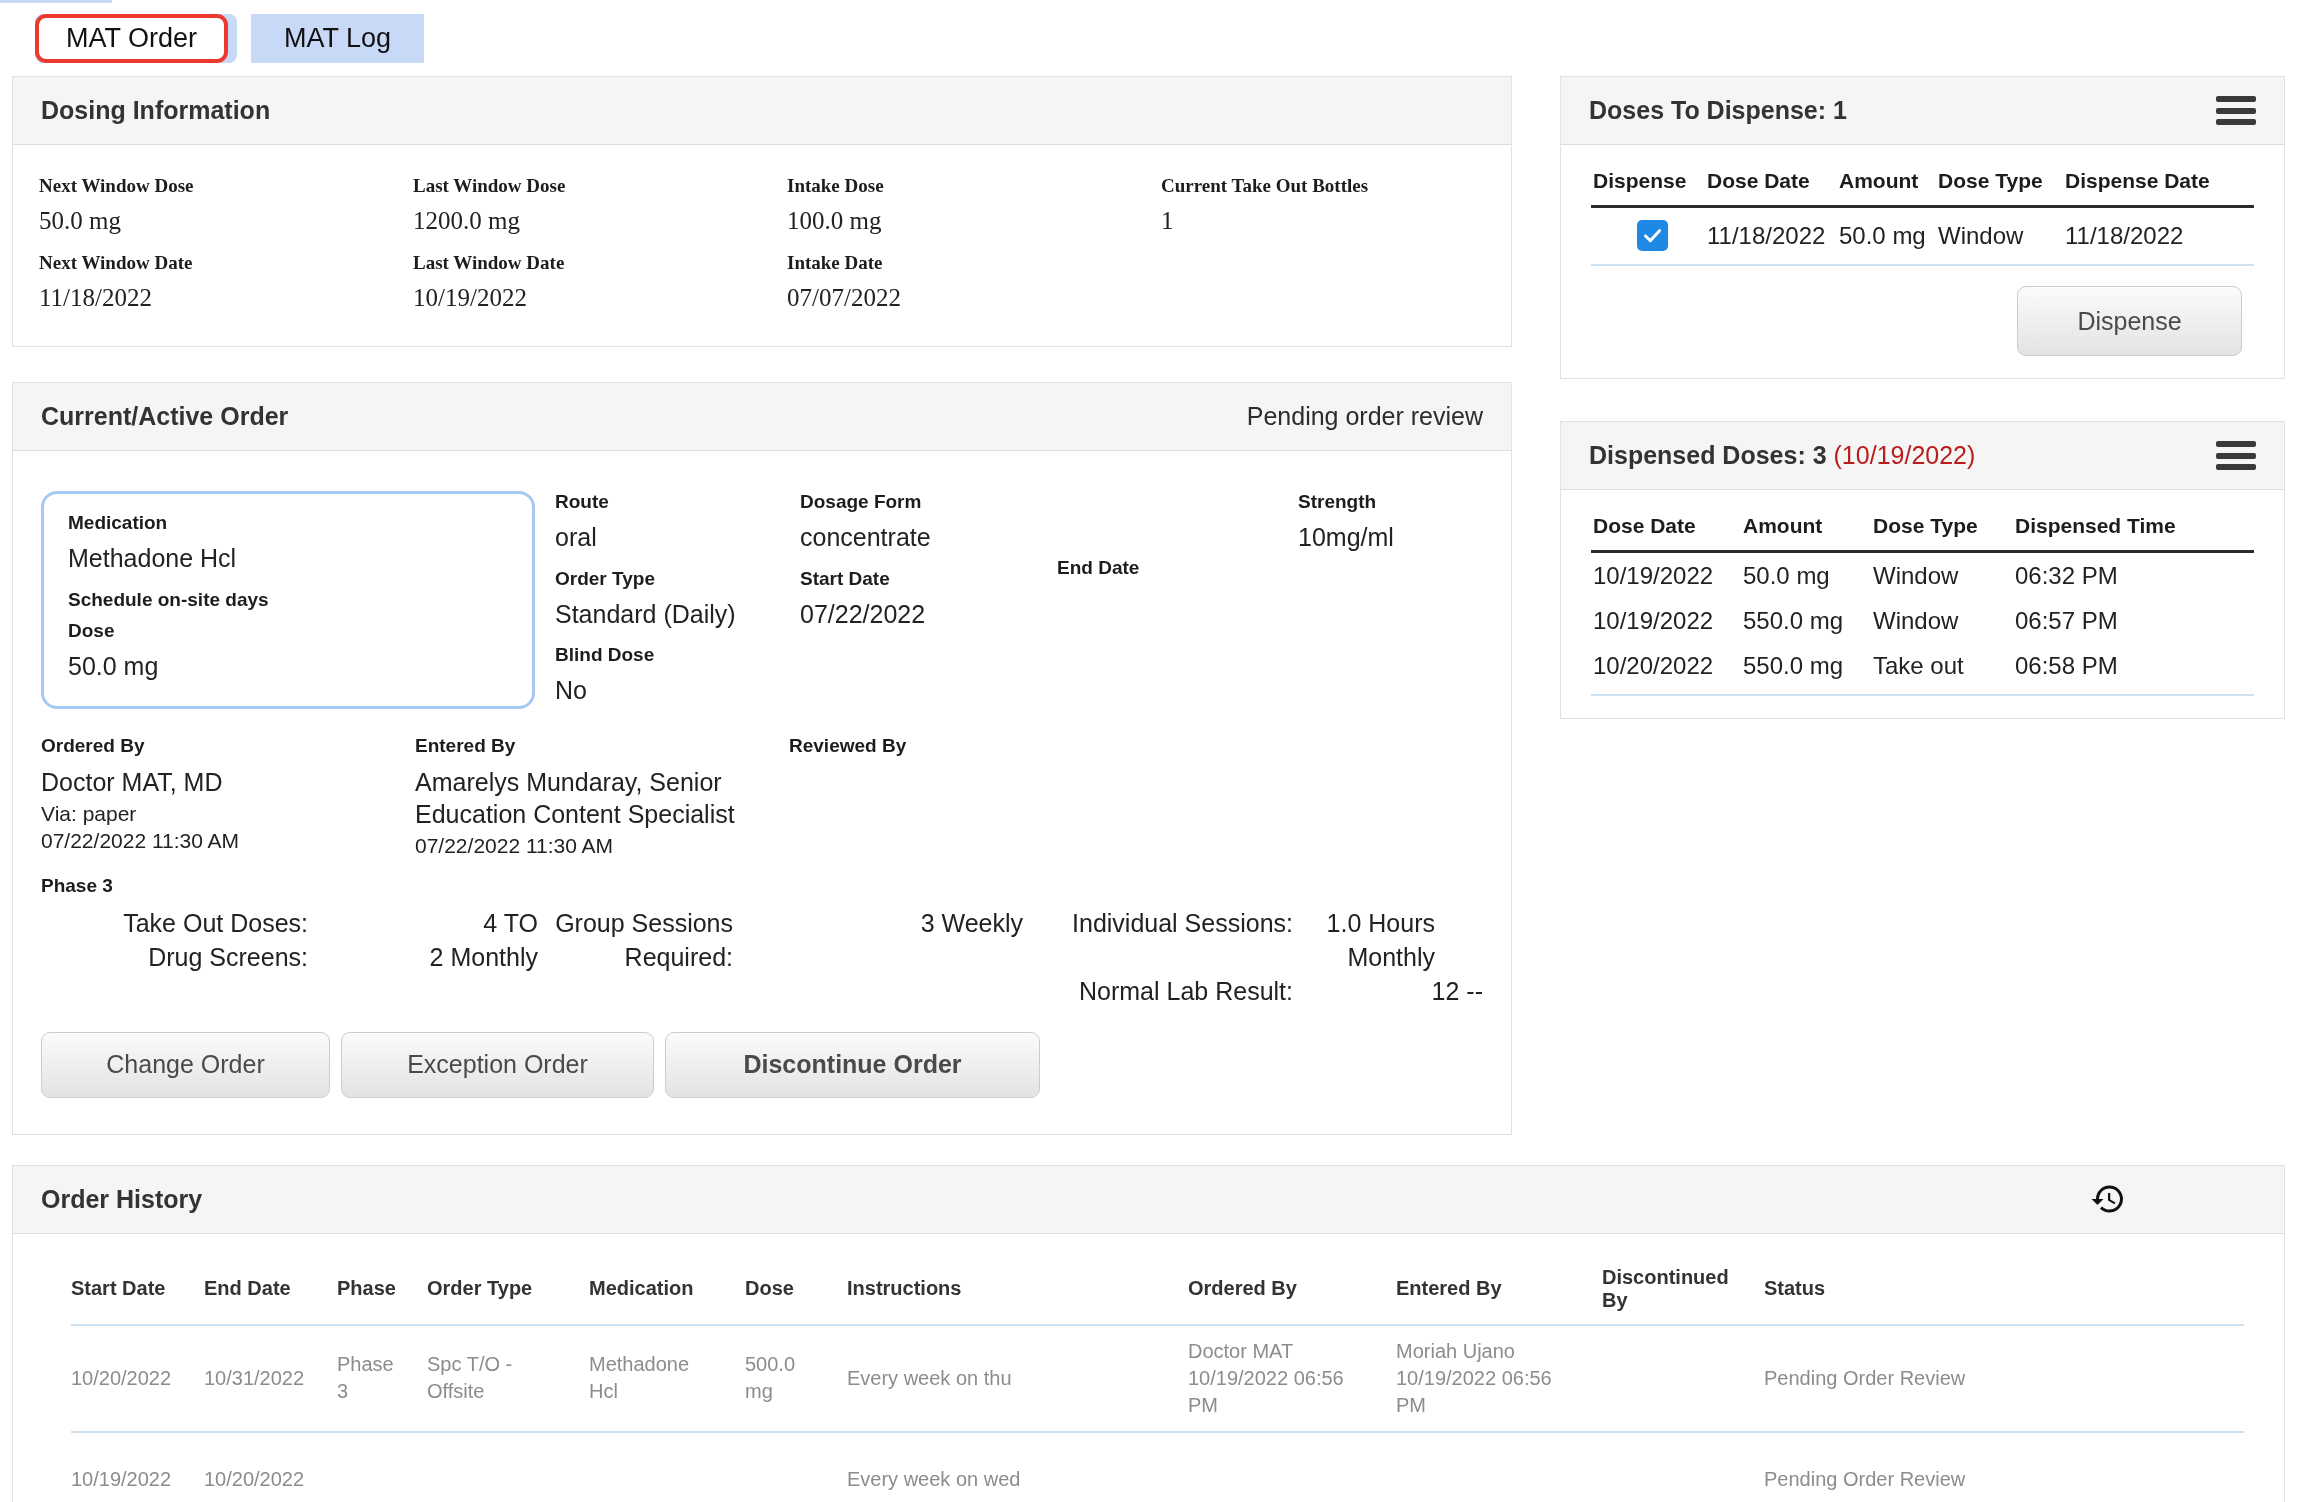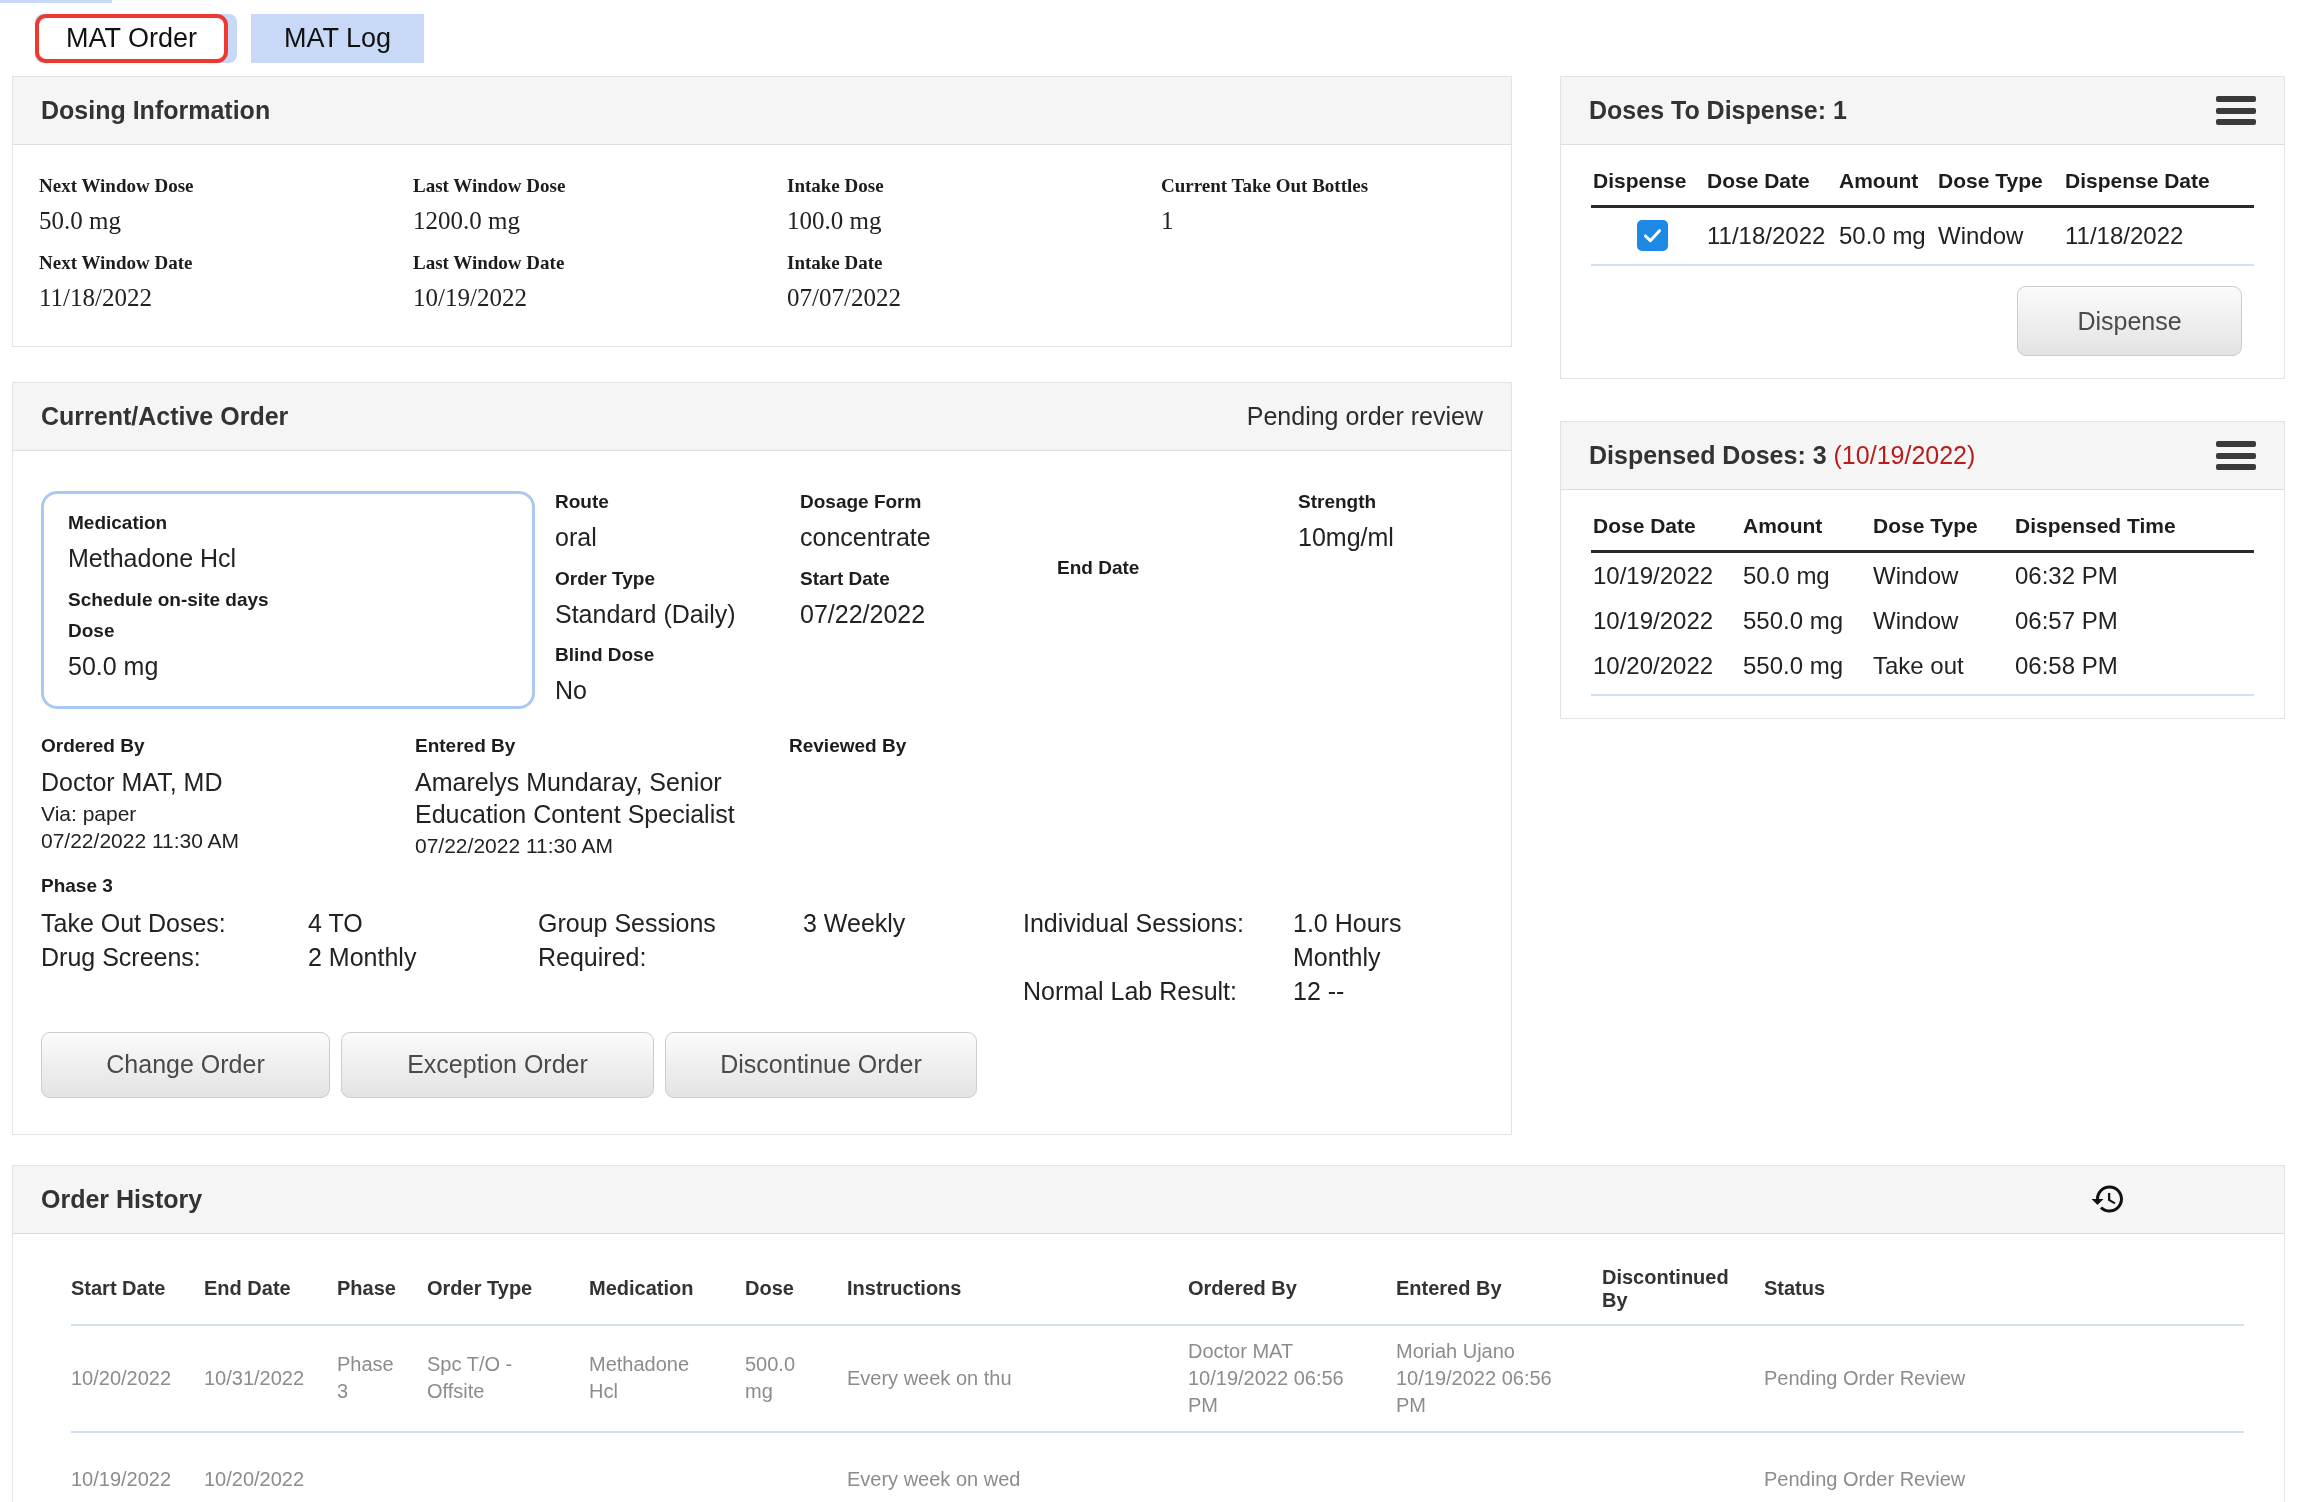--- a/index.html
+++ b/index.html
@@ -42,32 +42,32 @@
   
   .cao { margin-top:35px; }
   .cao-body { padding:40px 28px 36px; }
   .order-grid { display:grid; grid-template-columns:514px 245px 257px 241px 1fr; }
   .med-box { width:494px; border:3px solid #a9c9f5; border-radius:16px; padding:18px 24px 10px; }
   .people-grid { display:grid; grid-template-columns:374px 374px 1fr; margin-top:14px; }
   .sub-text { font-size:21px; color:#222; line-height:1.3; }
   .name-text { font-size:25px; color:#222; line-height:1.28; margin-bottom:2px; }
   .entered-name { max-width:320px; }
   .phase-sec { margin-top:16px; }
-  .phase-grid { display:grid; grid-template-columns:267px 230px 265px 220px 270px 1fr; margin-top:8px; }
+  .phase-grid { display:grid; grid-template-columns:267px 230px 265px 220px 270px 1fr; margin-top:8px;text-align:right; }
   .phase-line { font-size:25px; line-height:34px; color:#222; }
   .gsr { max-width:195px; }
   .hours { max-width:142px; }
   .nlr-gap { margin-top:34px; }
   .order-buttons { display:flex; gap:11px; margin-top:24px; }
   .btn {
     background:linear-gradient(#fbfbfb,#e3e3e3); border:1px solid #ccc; border-radius:9px;
     height:66px; font-size:25px; color:#4a4a4a; display:flex; align-items:center; justify-content:center;
     cursor:pointer; font-family:inherit;
   }
-  .btn-change { width:289px; } .btn-exception { width:313px; } .btn-discontinue { width:312px; }
+  .btn-change { width:289px; } .btn-exception { width:313px; } .btn-discontinue { width:375px;font-weight:bold; }
 
   
   .hamburger { width:40px; height:29px; display:flex; flex-direction:column; justify-content:space-between; cursor:pointer; }
   .hamburger span { display:block; height:6px; background:#3a3a3a; border-radius:2px; }
 
   .dtd-table, .dd-table { border-collapse:collapse; table-layout:fixed; width:calc(100% - 60px); margin:24px 30px 0; }
   .dtd-table th, .dd-table th {
     font-size:21px; font-weight:bold; color:#1d1d1d; text-align:left;
     padding:0 0 12px 2px; border-bottom:3px solid #2b2b2b;
   }

